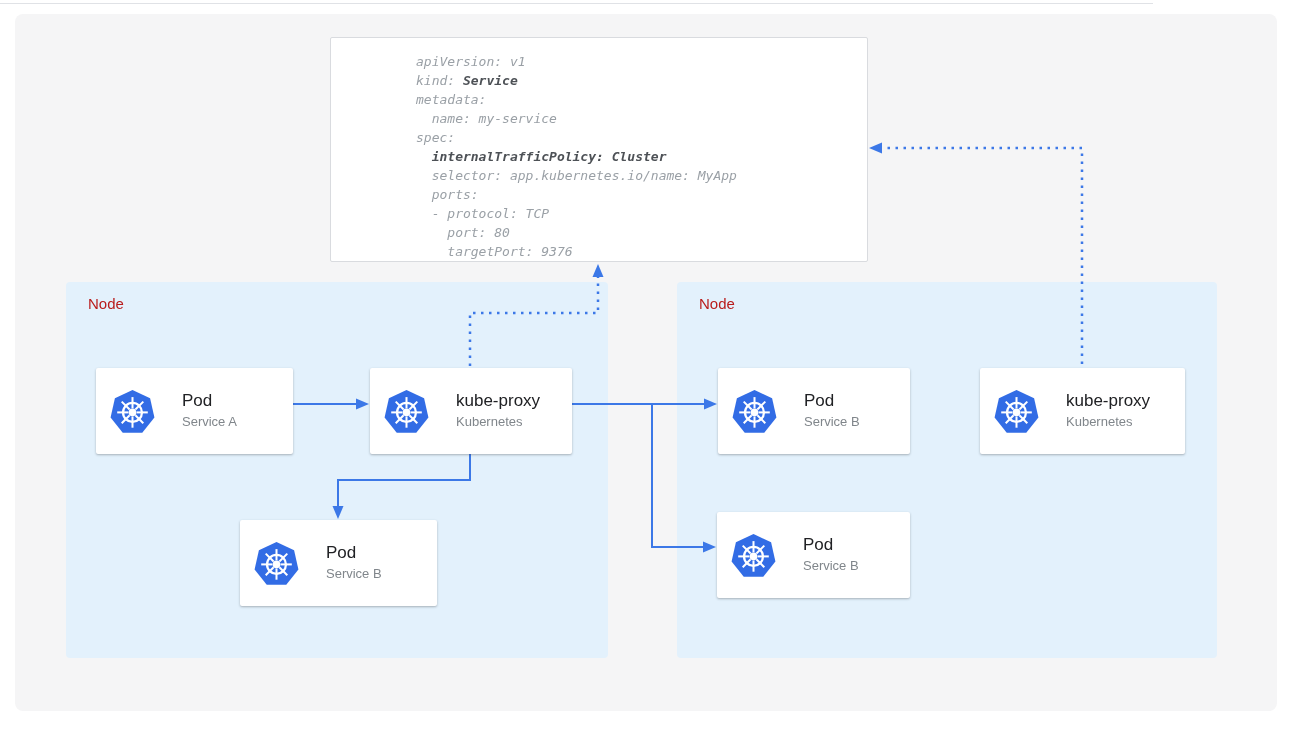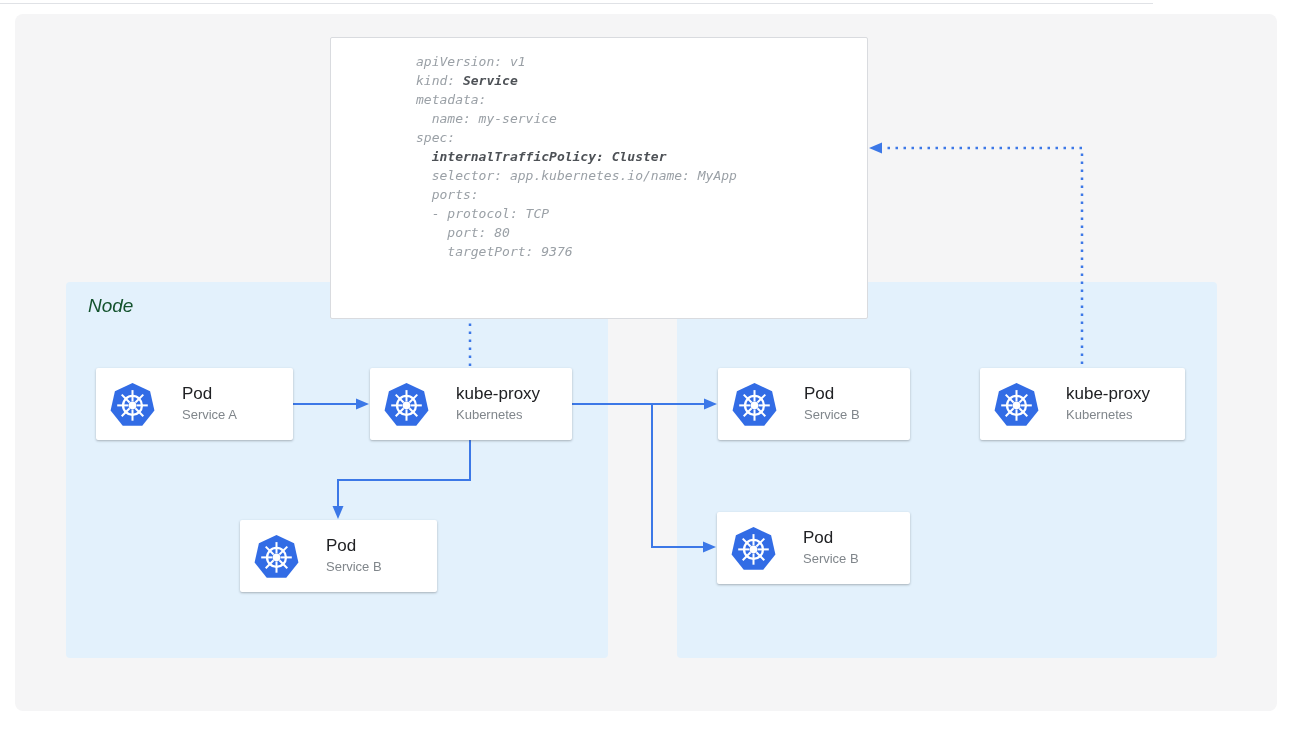--- a/index.html
+++ b/index.html
@@ -6,35 +6,35 @@
   html,body { width:1296px; height:729px; background:#ffffff; overflow:hidden;
               font-family:"Liberation Sans", sans-serif; }
   #canvas { position:relative; width:1296px; height:729px; background:#ffffff; }
 
   .top-divider { position:absolute; left:0; top:3px; width:1153px; height:1px; background:#e0e2e6; }
 
   .diagram-bg { position:absolute; left:15px; top:14px; width:1262px; height:697px;
                 background:#f5f5f6; border-radius:8px; }
 
   
-  .yaml-card { position:absolute; left:330px; top:37px; width:538px; height:282px;
+  .yaml-card { position:absolute; left:330px; top:37px; width:538px; height:225px;
                background:#ffffff; border:1px solid #d9dbdf; border-radius:2px; }
   .yaml-code { position:absolute; left:85px; top:14px; right:10px;
                font-family:"DejaVu Sans Mono", monospace; font-style:italic;
                font-size:13px; line-height:19px; color:#9aa0a6; white-space:pre; }
   .yaml-code .b { font-weight:bold; color:#4d5156; }
 
   
   .node-panel { position:absolute; background:#e3f1fc; border-radius:4px; }
   .node-panel.left  { left:66px;  top:282px; width:542px; height:376px; }
   .node-panel.right { left:677px; top:282px; width:540px; height:376px; }
-  .node-label { position:absolute; left:22px; top:13px; font-size:19px; color:#14532d;font-style:italic; }
+  .node-label { position:absolute; left:22px; top:13px; font-size:15px; color:#b91c1c; }
 
   
-  .card { position:absolute; height:72px; background:#ffffff; border-radius:2px;
+  .card { position:absolute; height:86px; background:#ffffff; border-radius:2px;
           box-shadow:0 1px 2px rgba(60,64,67,.25), 0 1px 3px rgba(60,64,67,.12);
           display:flex; align-items:center; padding-left:14px; }
   .k8s-icon { width:45px; height:45px; display:block; flex:0 0 45px; margin-right:27px; }
   .k8s-icon svg { width:45px; height:45px; display:block; }
   .card-text { display:flex; flex-direction:column; }
   .card-title { font-size:17px; color:#202124; line-height:21px; }
   .card-subtitle { font-size:13px; color:#80868b; line-height:20px; margin-top:1px; }
 
   
   .connectors { position:absolute; left:0; top:0; pointer-events:none; }

